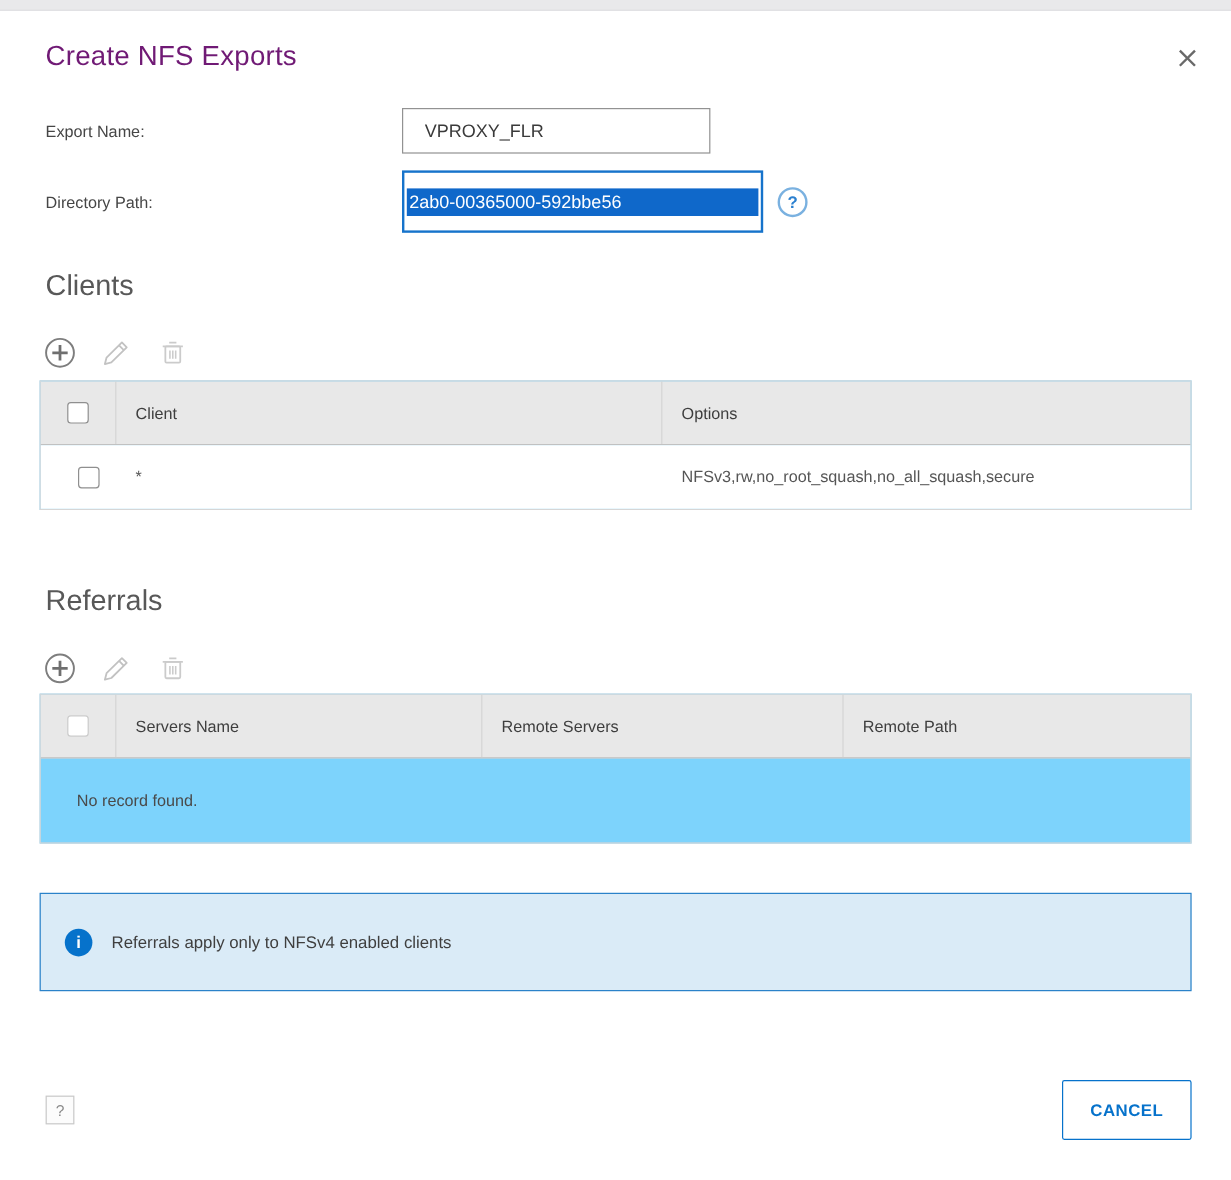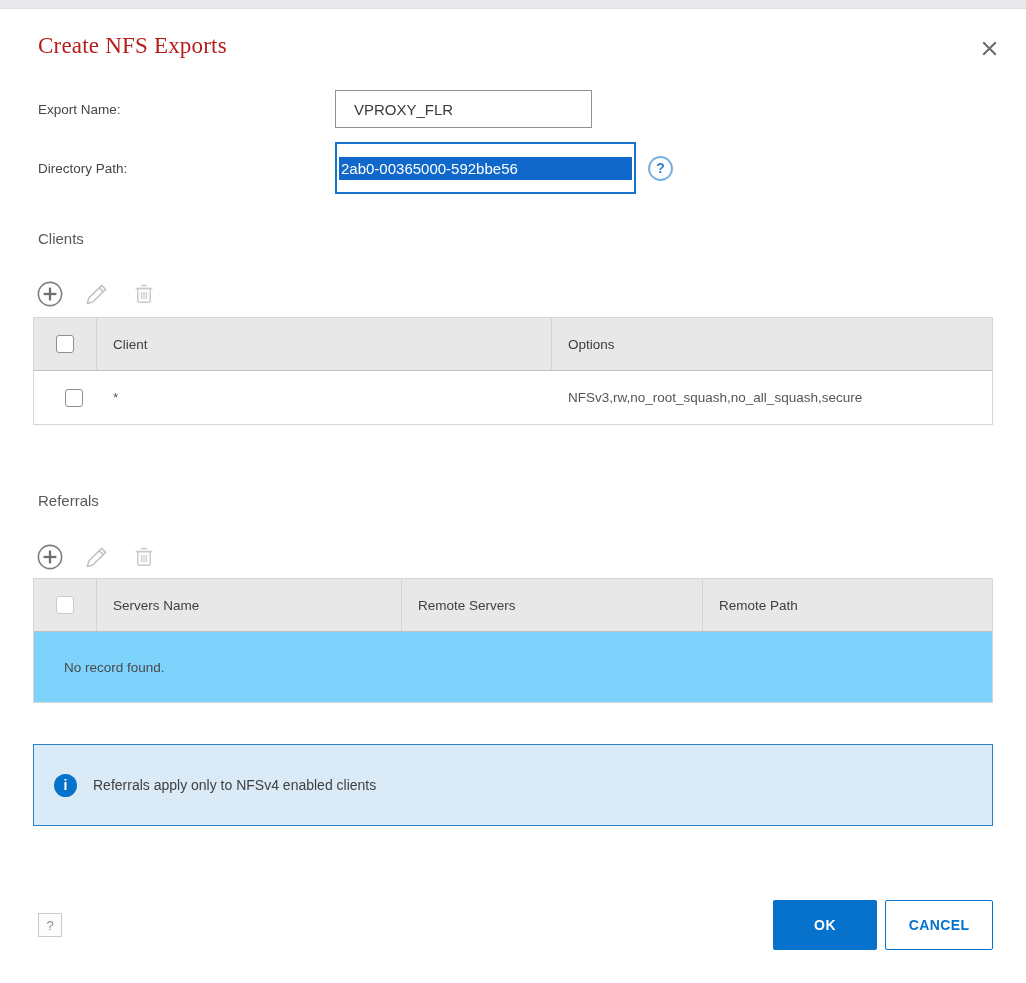--- a/index.html
+++ b/index.html
@@ -13,23 +13,22 @@
   .dialog { position: relative; padding: 0 33px; }
 
   .close-btn {
     position: absolute; top: 28px; right: 24px;
     width: 26px; height: 26px; display: flex; align-items: center; justify-content: center;
     background: none; border: none; cursor: pointer;
   }
 
   .dialog-title {
     padding-top: 21px; padding-left: 5px;
-    font-size: 23px; line-height: 32px; font-weight: 400; color: #b91c1c;
+    font-size: 23px; line-height: 32px; font-weight: 400; color: #701a75;
     letter-spacing: 0.2px;
-    font-family: Liberation Serif, serif;
   }
 
   
   .form { margin-top: 28px; }
   .form-row { display: flex; align-items: center; }
   .form-row + .form-row { margin-top: 14px; }
   .form-label { width: 302px; padding-left: 5px; font-size: 13.5px; color: #464646; }
   .text-input {
     width: 257px; height: 38px; border: 1px solid #929292; background: #fff;
     padding: 0 18px; font-size: 15px; color: #3a3a3a;
@@ -45,21 +44,21 @@
   }
   .field-help-icon {
     margin-left: 12px; width: 25px; height: 25px; border-radius: 50%;
     border: 2px solid #7ab1e0; color: #2b80d0; background: #fff;
     display: flex; align-items: center; justify-content: center;
     font-size: 14px; font-weight: bold; cursor: pointer;
   }
 
   
   .section-heading {
-    font-size: 15px; line-height: 20px; font-weight: 400; color: #585858;
+    font-size: 24px; line-height: 20px; font-weight: 400; color: #585858;
     padding-left: 5px;
   }
   .heading-clients { margin-top: 35px; }
   .heading-referrals { margin-top: 66px; }
 
   .toolbar { display: flex; align-items: center; gap: 21px; margin-top: 32px; padding-left: 4px; }
   .toolbar.referrals-toolbar { margin-top: 33px; }
   .tool-btn { background: none; border: none; padding: 0; width: 26px; height: 26px; cursor: pointer; display: block; }
   .tool-btn.disabled { cursor: default; }
 
@@ -247,18 +246,17 @@
   </div>
 
   <div class="info-banner">
     <i class="info-icon">i</i>
     <span class="info-text">Referrals apply only to NFSv4 enabled clients</span>
   </div>
 
   <div class="footer">
     <button class="help-btn">?</button>
     <div class="btn-group">
-      <button class="btn btn-ok">OK</button>
       <button class="btn btn-cancel">CANCEL</button>
     </div>
   </div>
 
 </div>
 
 </body></html>

